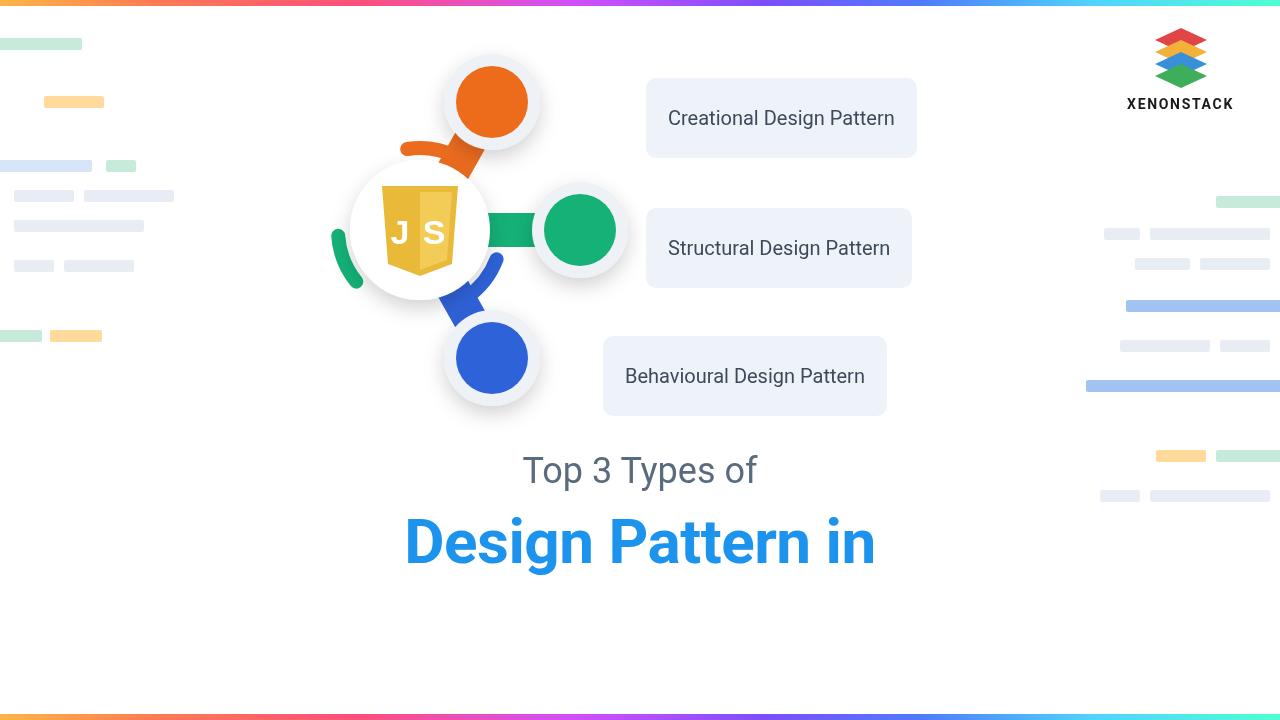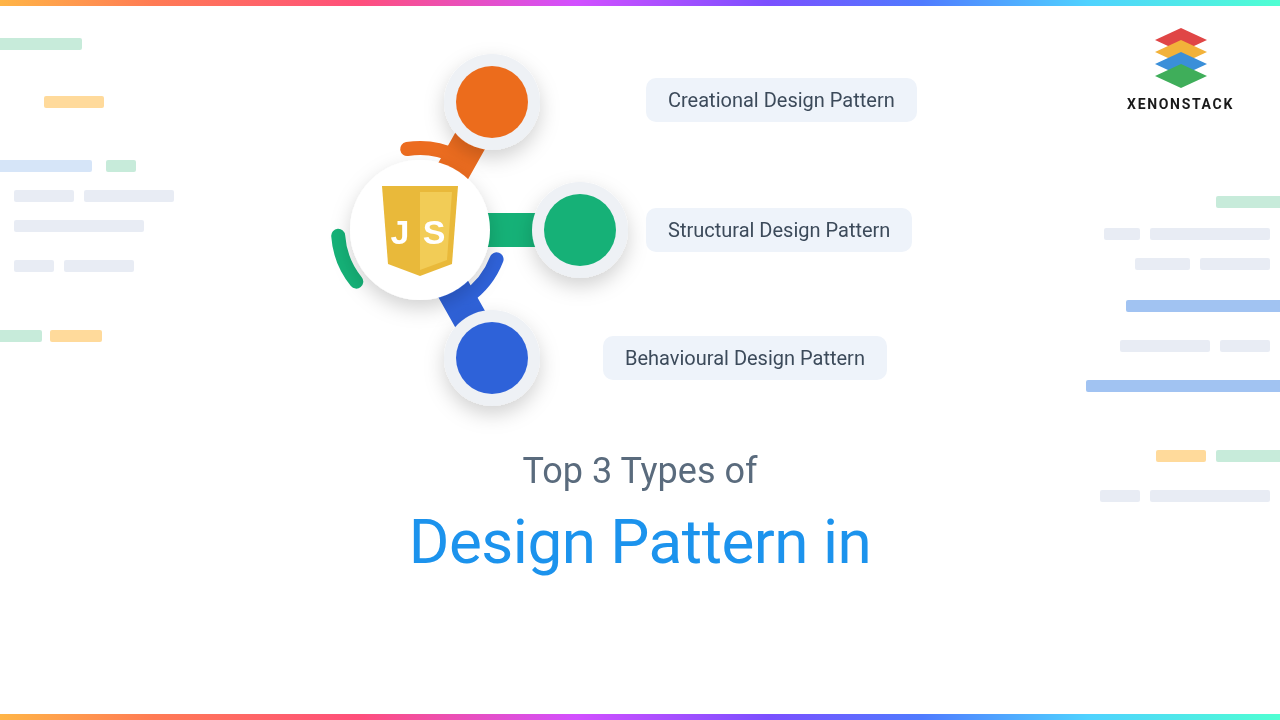--- a/index.html
+++ b/index.html
@@ -48,21 +48,21 @@
     width: 320px; height: 380px;
   }
   .hub svg { width: 100%; height: 100%; overflow: visible; }
 
   
   .pill {
     position: absolute;
     background: #eef3fa;
     color: #3c4a5a;
     font-size: 20px;
-    padding: 10px 22px;
+    padding: 28px 22px;
     border-radius: 10px;
     white-space: nowrap;
   }
   .pill.p1 { left: 646px; top: 78px; }
   .pill.p2 { left: 646px; top: 208px; }
   .pill.p3 { left: 603px; top: 336px; }
 
   
   .headline {
     position: absolute;
@@ -71,21 +71,21 @@
     text-align: center;
   }
   .headline .eyebrow {
     color: #5a6b7d;
     font-size: 36px;
     font-weight: 400;
     margin-bottom: 17px;
   }
   .headline .title {
     color: #1c93ed;
-    font-weight: 400;
+    font-weight: 700;
     font-size: 62px;
     line-height: 1.08;
     letter-spacing: -0.5px;
   }
 </style>
 </head>
 <body>
 
 <div class="gradient-bar top"></div>
 <div class="gradient-bar bottom"></div>

